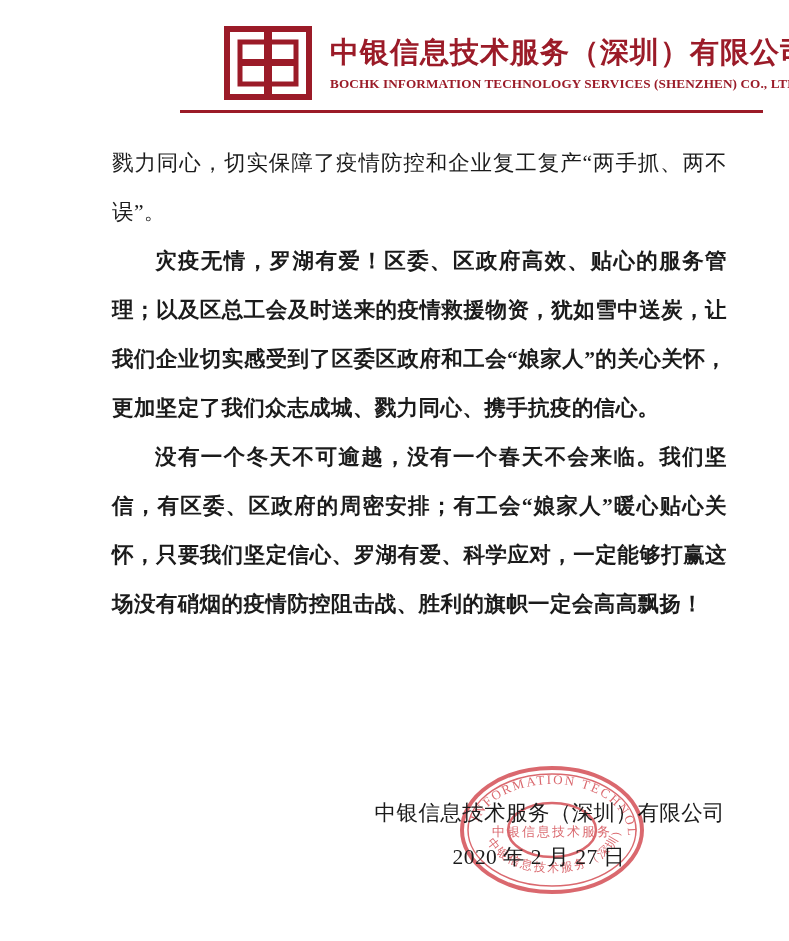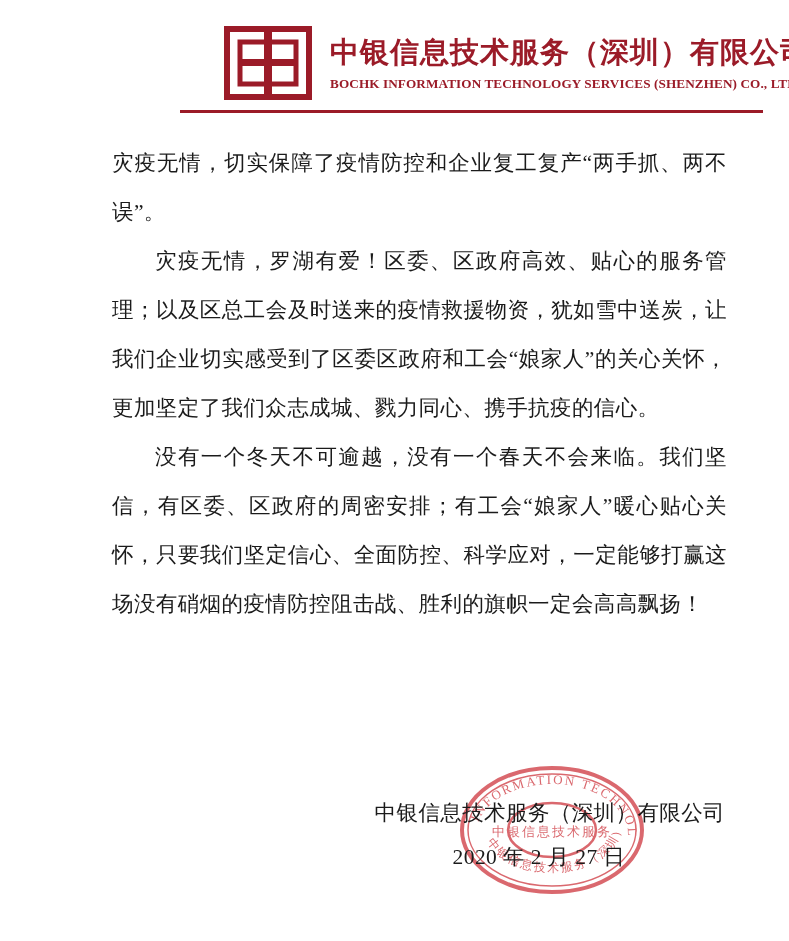--- a/index.html
+++ b/index.html
@@ -90,20 +90,21 @@
     line-height: 49px;
     color: #1b1b1b;
     text-align: justify;
     text-justify: inter-ideograph;
     letter-spacing: 0.4px;
     margin: 0;
     font-family: "Liberation Serif", "DejaVu Serif", serif;
   }
   .para.indent {
     text-indent: 2em;
+    font-weight: bold;
   }
 
   
   .signature {
     position: absolute;
     right: 64px;
     bottom: 62px;
     text-align: left;
     font-size: 21.5px;
     line-height: 44px;
@@ -143,23 +144,23 @@
       <div class="company-cn">中银信息技术服务（深圳）有限公司</div>
       <div class="company-en">BOCHK INFORMATION TECHNOLOGY SERVICES (SHENZHEN) CO., LTD.</div>
     </div>
   </div>
 
   <div class="rule-wrap">
     <div class="rule"></div>
   </div>
 
   <div class="content">
-    <p class="para">灾疫无情，切实保障了疫情防控和企业复工复产“两手抓、两不误”。</p>
+    <p class="para">戮力同心，切实保障了疫情防控和企业复工复产“两手抓、两不误”。</p>
     <p class="para indent">灾疫无情，罗湖有爱！区委、区政府高效、贴心的服务管理；以及区总工会及时送来的疫情救援物资，犹如雪中送炭，让我们企业切实感受到了区委区政府和工会“娘家人”的关心关怀，更加坚定了我们众志成城、戮力同心、携手抗疫的信心。</p>
-    <p class="para indent">没有一个冬天不可逾越，没有一个春天不会来临。我们坚信，有区委、区政府的周密安排；有工会“娘家人”暖心贴心关怀，只要我们坚定信心、全面防控、科学应对，一定能够打赢这场没有硝烟的疫情防控阻击战、胜利的旗帜一定会高高飘扬！</p>
+    <p class="para indent">没有一个冬天不可逾越，没有一个春天不会来临。我们坚信，有区委、区政府的周密安排；有工会“娘家人”暖心贴心关怀，只要我们坚定信心、罗湖有爱、科学应对，一定能够打赢这场没有硝烟的疫情防控阻击战、胜利的旗帜一定会高高飘扬！</p>
   </div>
 
   <div class="seal">
     <svg width="192" height="136" viewBox="0 0 192 136" aria-hidden="true">
       <ellipse cx="96" cy="68" rx="90" ry="62" fill="none" stroke="#d2484f" stroke-width="4"></ellipse>
       <ellipse cx="96" cy="68" rx="84" ry="56" fill="none" stroke="#d2484f" stroke-width="1.5"></ellipse>
       <ellipse cx="96" cy="68" rx="44" ry="27" fill="none" stroke="#d2484f" stroke-width="2.5"></ellipse>
       <path id="sealTop" d="M 20 72 A 76 50 0 0 1 172 72" fill="none"></path>
       <path id="sealBottom" d="M 28 66 A 68 44 0 0 0 164 66" fill="none"></path>
       <text font-size="13" fill="#d2484f" font-family="'Liberation Serif', serif" letter-spacing="2">

